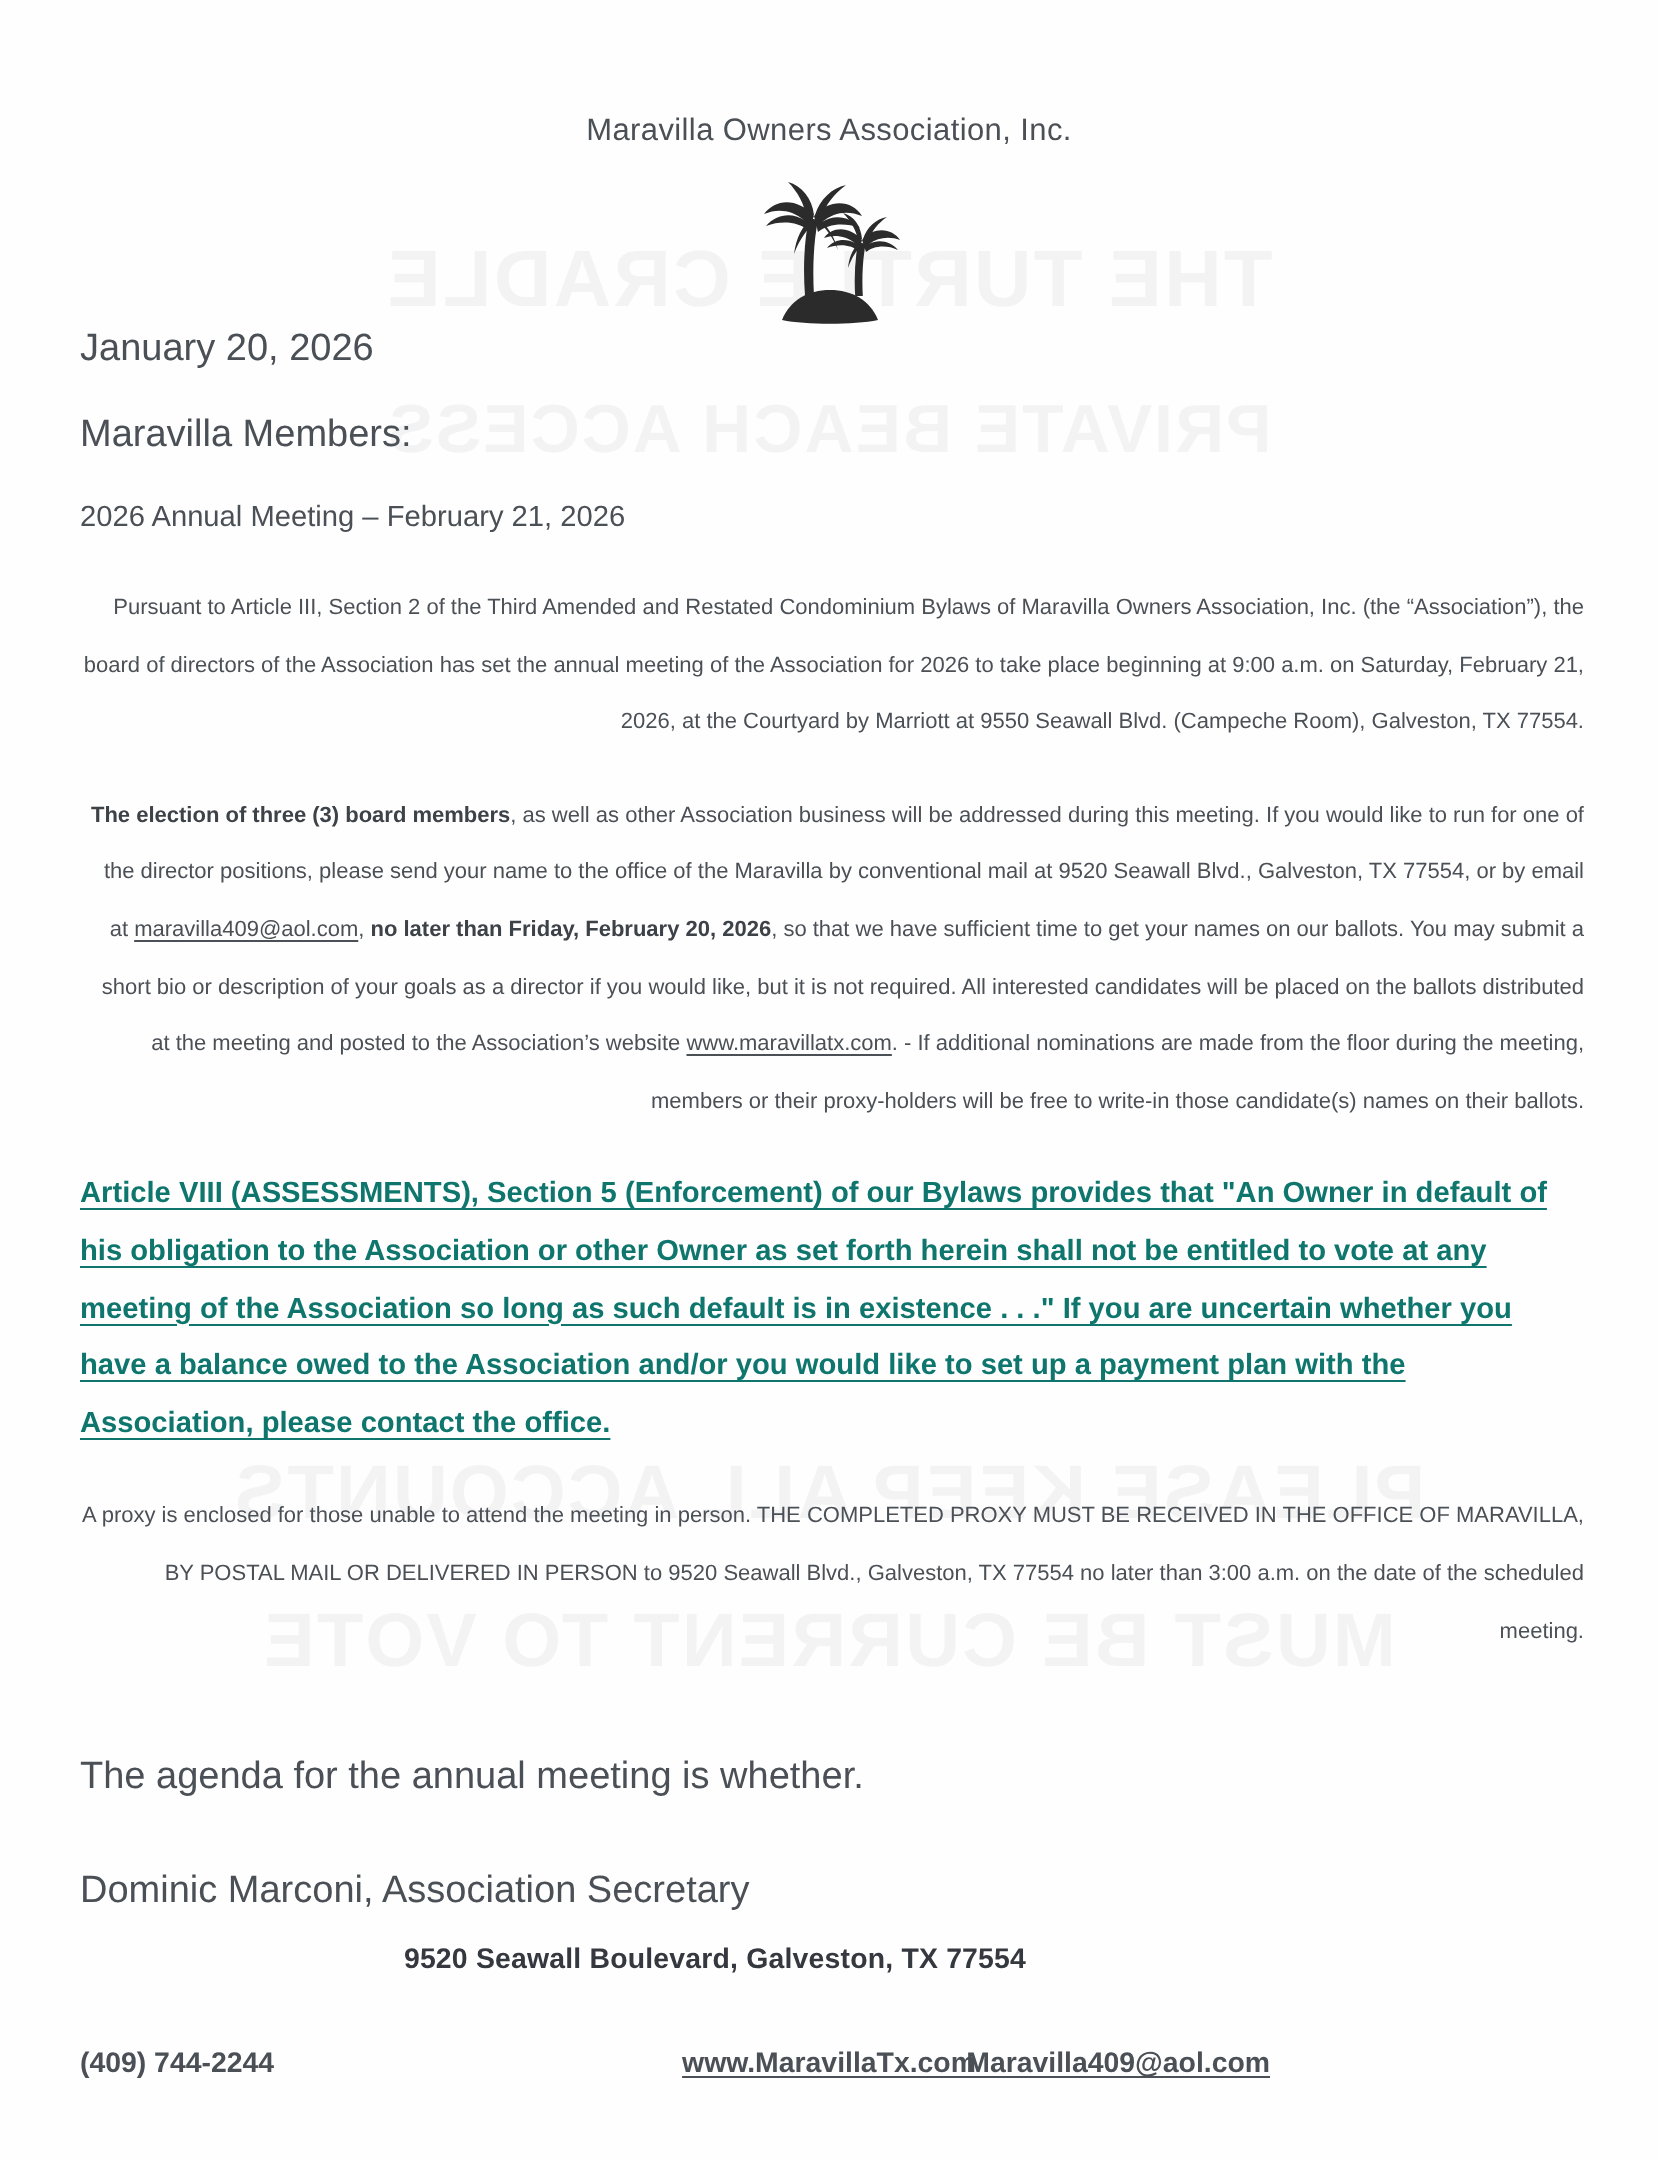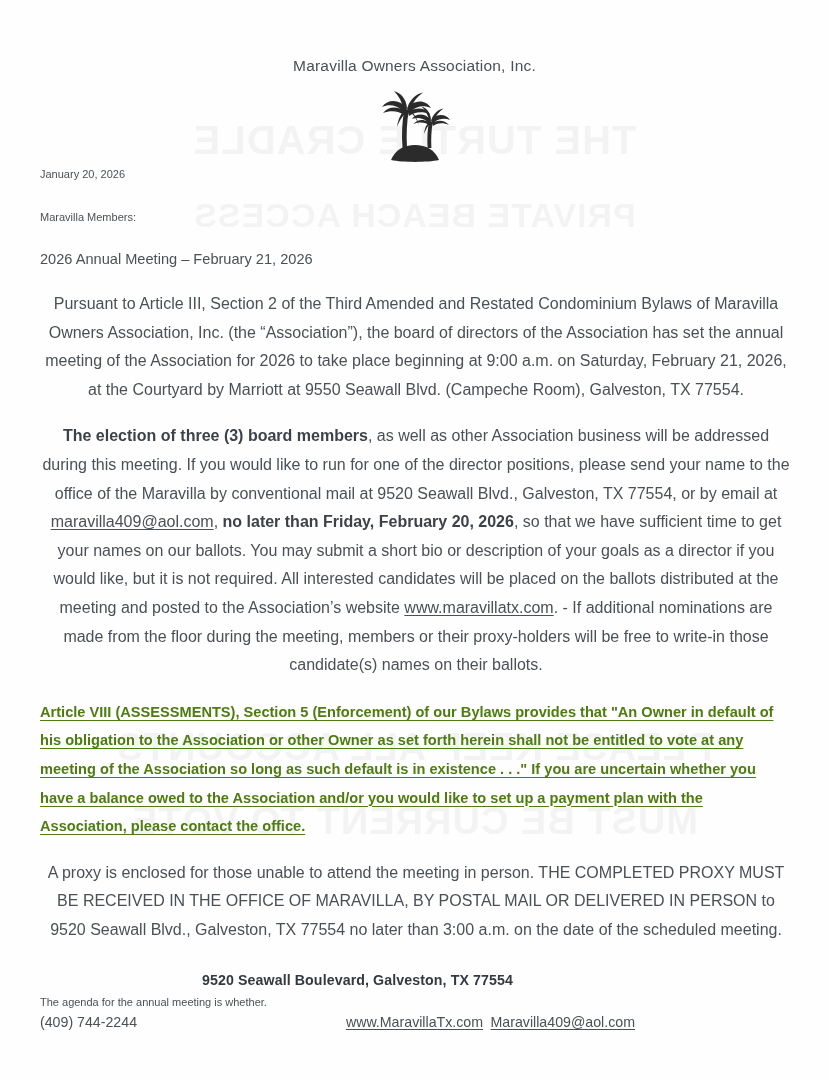--- a/index.html
+++ b/index.html
@@ -67,78 +67,79 @@
   .logo svg { display: inline-block; }
 
   .body-block {
     position: absolute;
     left: 40px;
     top: 160px;
     width: 752px;
   }
 
   .line {
-    font-size: 11px;
+    font-size: 19px;
     line-height: 29px;
     color: #4b5056;
   }
   .gap-sm { height: 14px; }
   .gap-md { height: 18px; }
   .gap-xl { height: 44px; }
 
   .heading-ul {
     font-size: 14.6px;
     line-height: 26px;
     color: #4b5056;
     text-underline-offset: 3px;
     display: inline-block;
   }
 
   p.para {
     margin: 0;
-    font-size: 16px;
+    font-size: 11px;
     line-height: 28.6px;
     color: #4b5056;
-    text-align: center;
+    text-align: right;
   }
 
   .b { font-weight: bold; color: #3d4248; }
 
   .ul-link {
     text-decoration: underline;
     text-underline-offset: 2px;
   }
 
   .bold-underline-para {
     margin: 0;
     font-size: 14.6px;
     line-height: 28.6px;
     font-weight: bold;
-    color: #4d7c0f;
+    color: #0f766e;
     text-decoration: underline;
     text-underline-offset: 3px;
   }
 
   .footer {
     position: absolute;
     left: 0;
     top: 972px;
     width: 715px;
   }
   .footer-address {
     text-align: center;
     font-size: 14.2px;
     font-weight: bold;
     color: #35393f;
     letter-spacing: 0.1px;
   }
   .footer-row {
     position: relative;
-    margin-top: 26px;
+    margin-top: 36px;
     height: 24px;
+    font-weight: bold;
   }
   .footer-phone {
     position: absolute;
     left: 40px;
     top: 0;
     font-size: 14.2px;
     color: #4b5056;
   }
   .footer-web {
     position: absolute;
@@ -230,20 +231,21 @@
       <div class="gap-md"></div>
 
       <p class="para">A proxy is enclosed for those unable to attend the meeting in person.  THE COMPLETED PROXY MUST BE RECEIVED IN THE OFFICE OF MARAVILLA, BY POSTAL MAIL OR DELIVERED IN PERSON to 9520 Seawall Blvd., Galveston, TX  77554 no later than 3:00 a.m. on the date of the scheduled meeting.</p>
       <div class="gap-xl"></div>
 
       <div class="line">The agenda for the annual meeting is whether.</div>
       <div class="gap-sm"></div>
 
       <div class="gap-sm"></div>
 
+      <div class="line">Dominic Marconi, Association Secretary</div>
       <div class="gap-sm"></div>
 
     </div>
 
     <div class="footer">
       <div class="footer-address">9520 Seawall Boulevard, Galveston, TX 77554</div>
       <div class="footer-row">
         <div class="footer-phone">(409) 744-2244</div>
         <div class="footer-web">
           <span>www.MaravillaTx.com</span>

